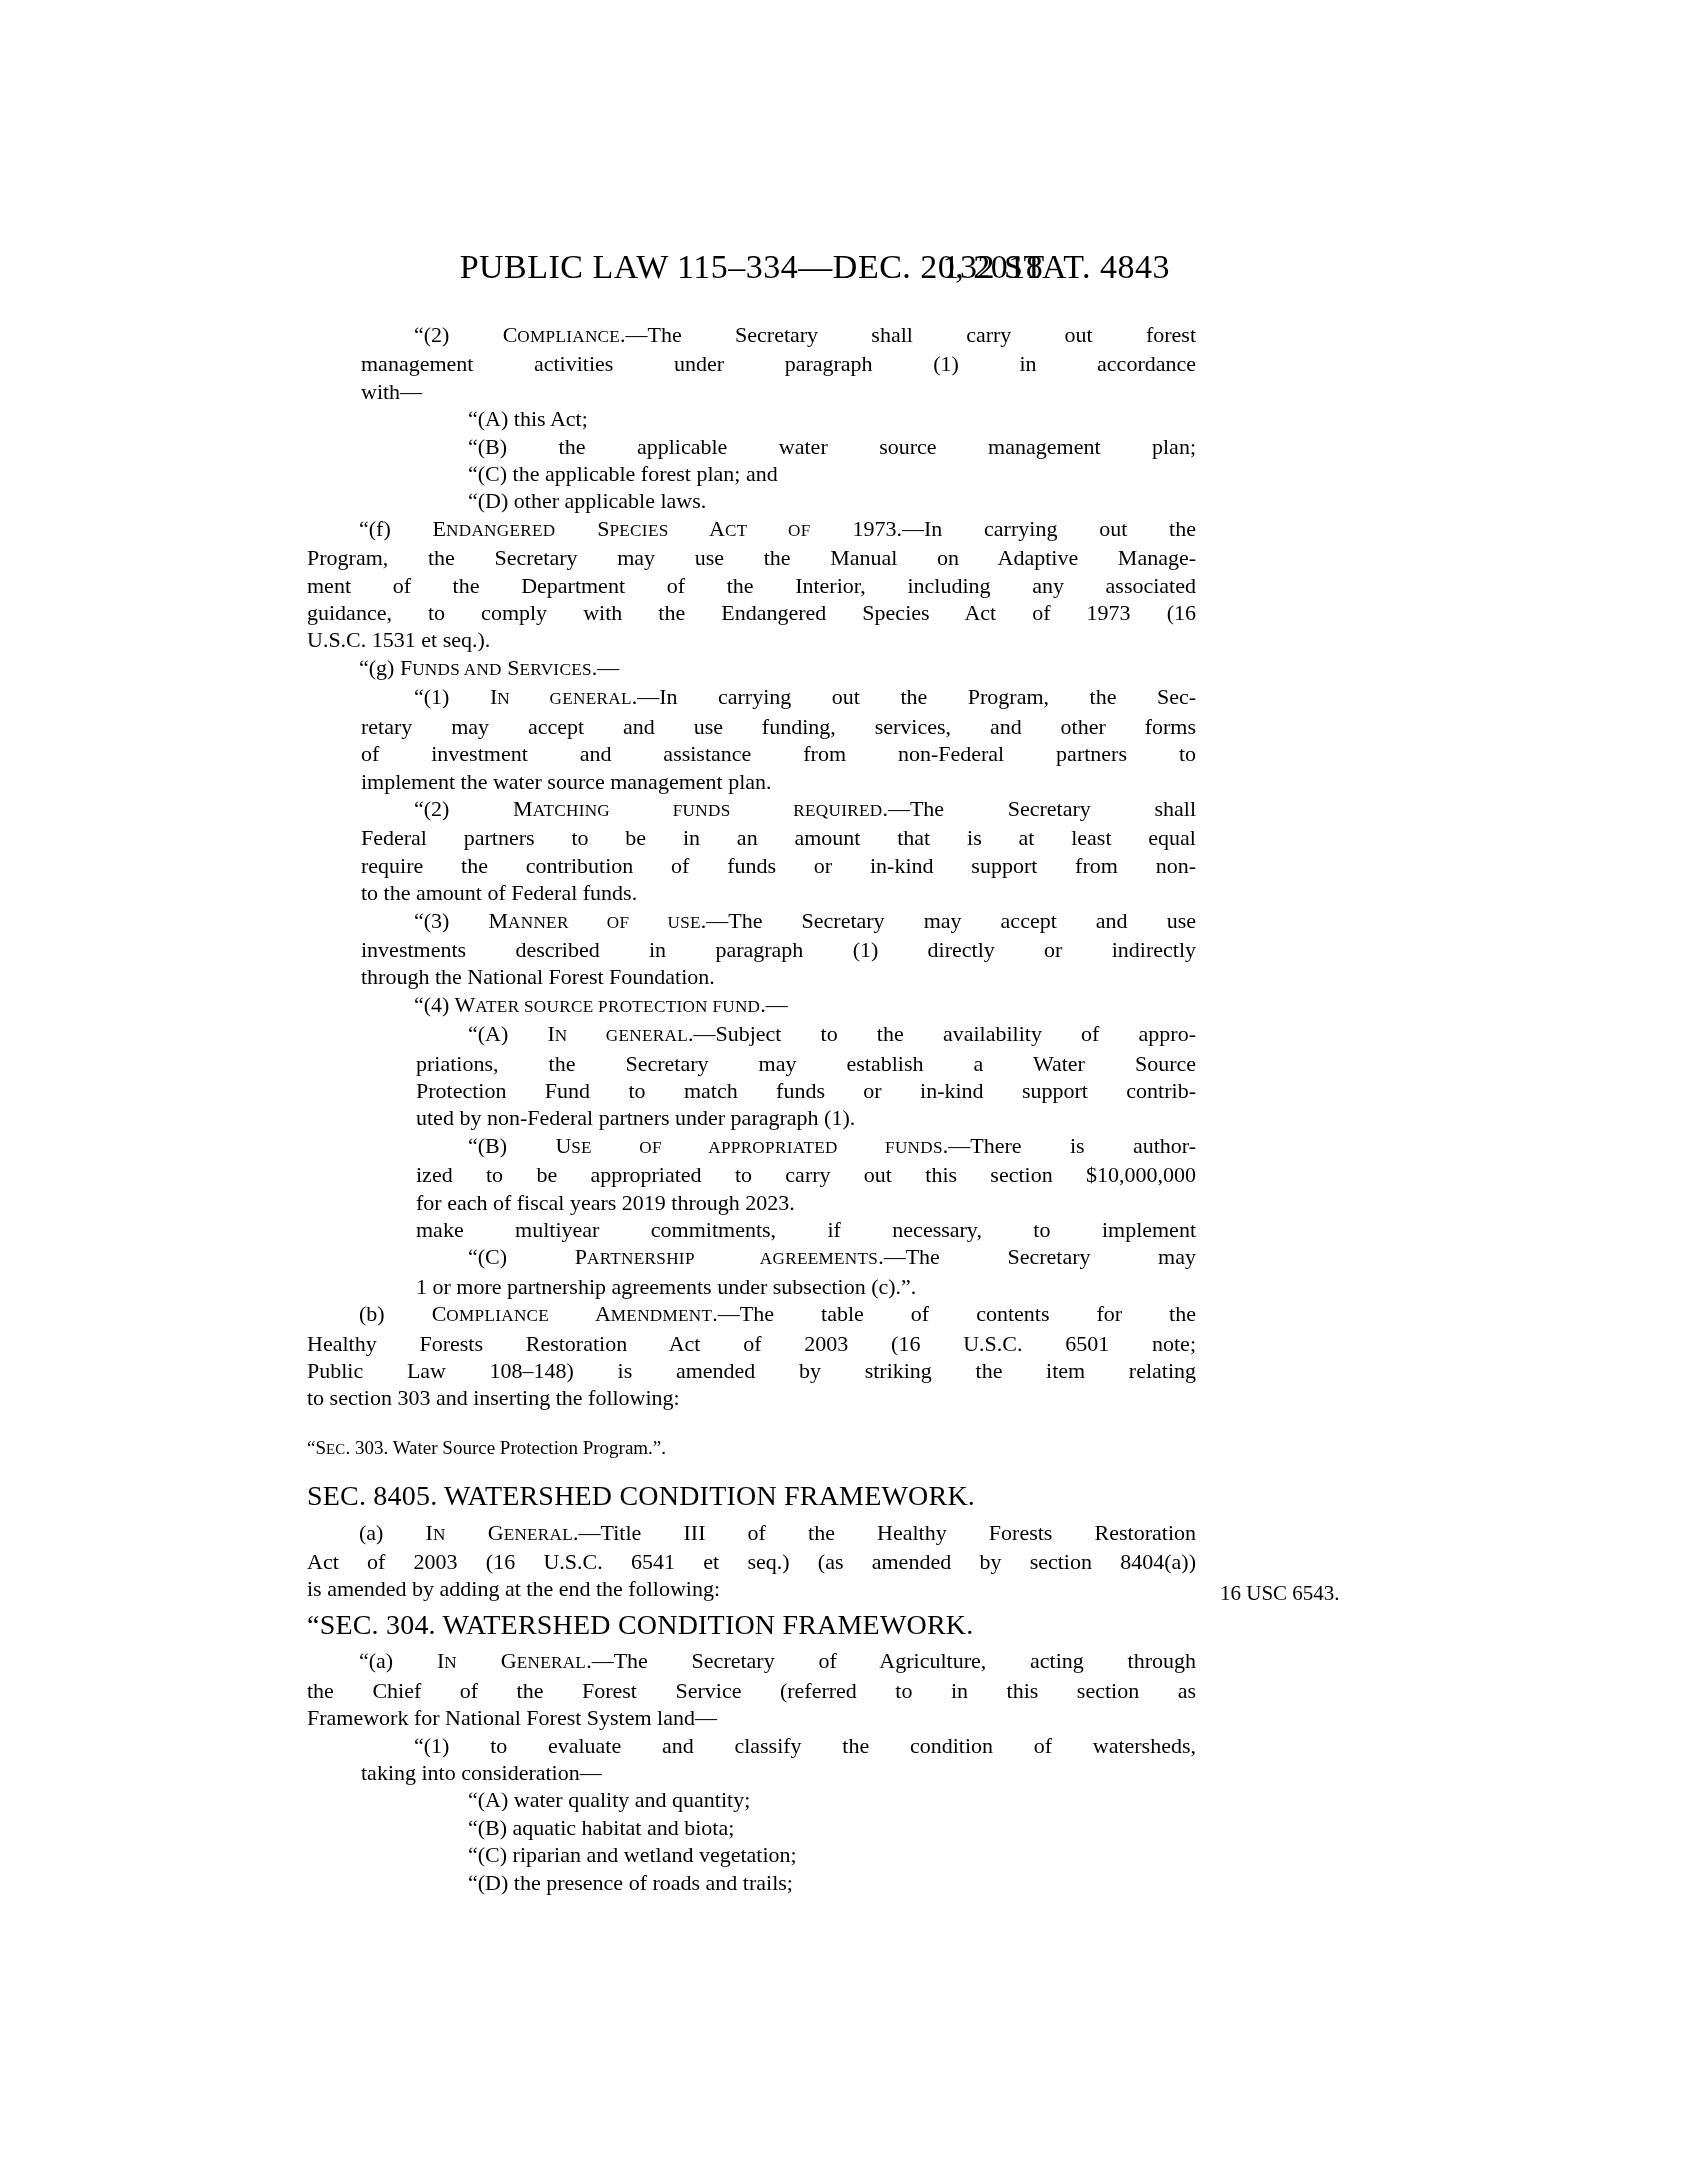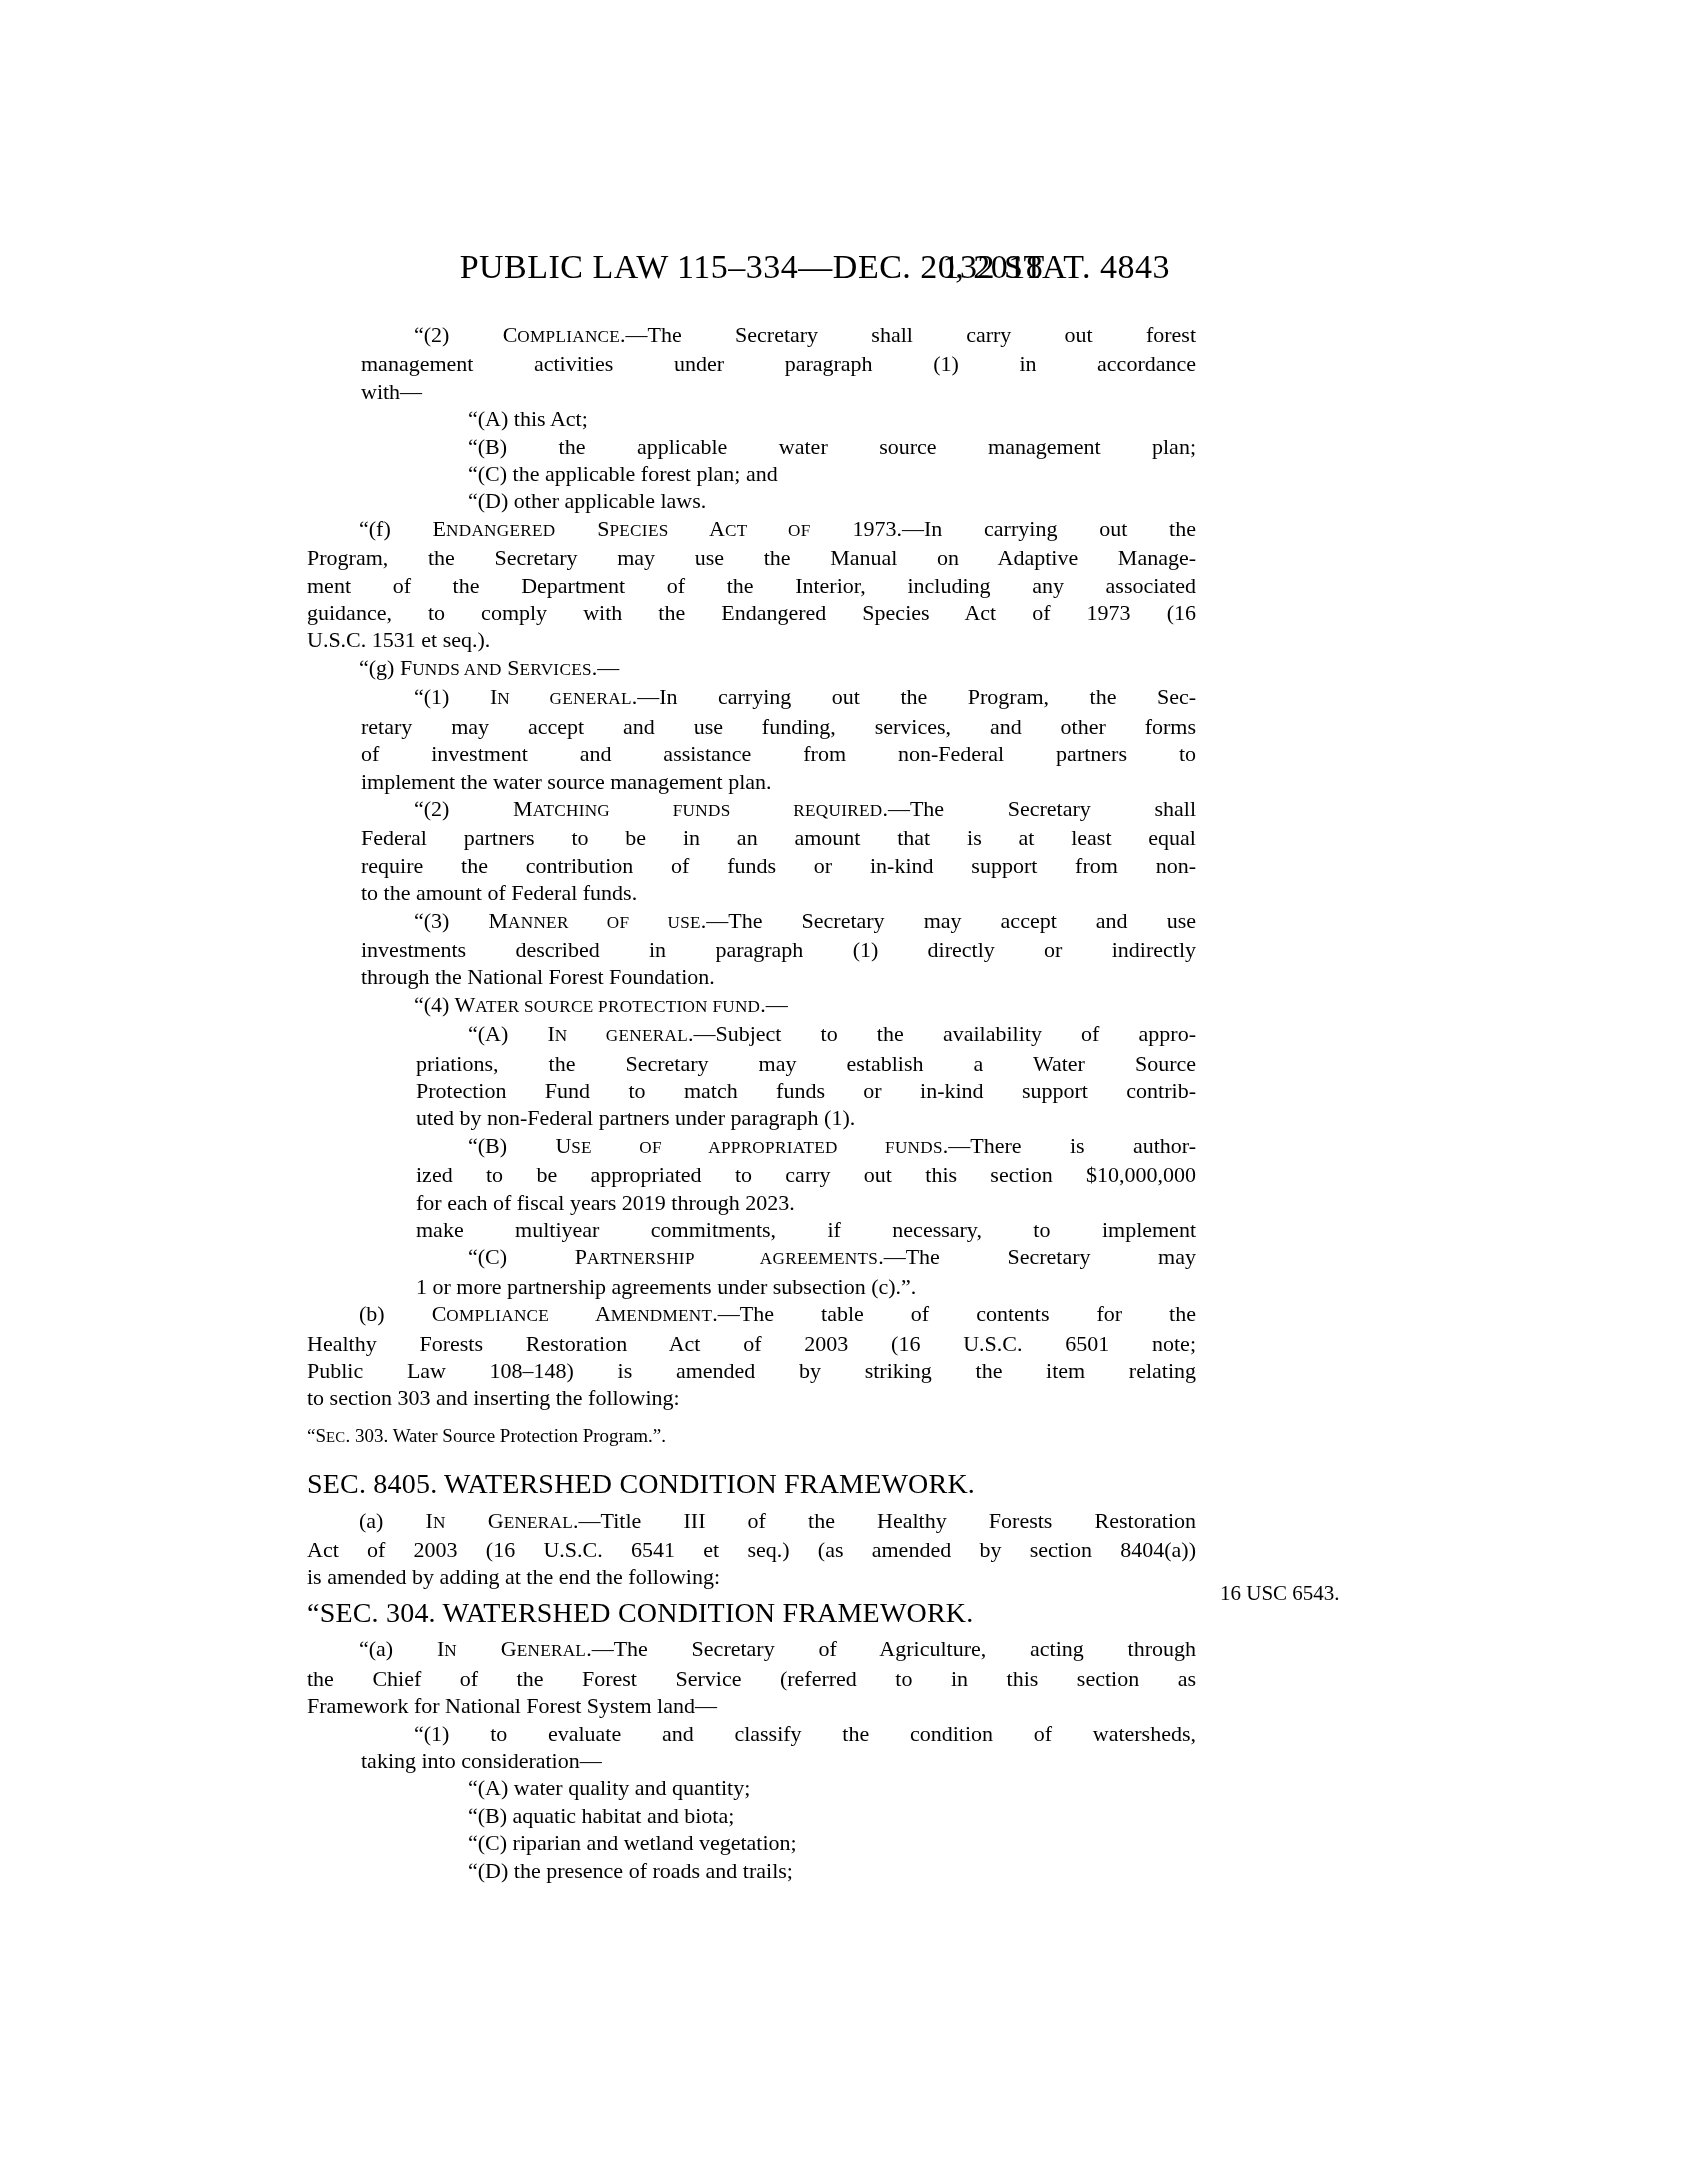--- a/index.html
+++ b/index.html
@@ -77,21 +77,21 @@
       <div class="line ind-q1 fill"><span>“(B) U</span><span class="sc">SE OF APPROPRIATED FUNDS</span><span>.—There is author-</span></div>
       <div class="line ind-q0 fill"><span>ized to be appropriated to carry out this section $10,000,000</span></div>
       <div class="line ind-q0"><span>for each of fiscal years 2019 through 2023.</span></div>
       <div class="line ind-q0 fill"><span>make multiyear commitments, if necessary, to implement</span></div>
       <div class="line ind-q1 fill"><span>“(C) P</span><span class="sc">ARTNERSHIP AGREEMENTS</span><span>.—The Secretary may</span></div>
       <div class="line ind-q0"><span>1 or more partnership agreements under subsection (c).”.</span></div>
       <div class="line ind-s1 fill"><span>(b) C</span><span class="sc">OMPLIANCE</span><span> A</span><span class="sc">MENDMENT</span><span>.—The table of contents for the</span></div>
       <div class="line ind-s0 fill"><span>Healthy Forests Restoration Act of 2003 (16 U.S.C. 6501 note;</span></div>
       <div class="line ind-s0 fill"><span>Public Law 108–148) is amended by striking the item relating</span></div>
       <div class="line ind-s0"><span>to section 303 and inserting the following:</span></div>
-      <div class="line ind-s0 smallsec" style="margin-top: 10px;"><span>“S</span><span class="sc">EC</span><span>. 303. Water Source Protection Program.”.</span></div>
+      <div class="line ind-s0 smallsec" style="margin-top: 22px;"><span>“S</span><span class="sc">EC</span><span>. 303. Water Source Protection Program.”.</span></div>
       <div class="line ind-s0 boldhead" style="margin-top: 19px;"><span>SEC. 8405. WATERSHED CONDITION FRAMEWORK.</span></div>
       <div class="line ind-s1 fill" style="margin-top: 9px;"><span>(a) I</span><span class="sc">N</span><span> G</span><span class="sc">ENERAL</span><span>.—Title III of the Healthy Forests Restoration</span></div>
       <div class="line ind-s0 fill"><span>Act of 2003 (16 U.S.C. 6541 et seq.) (as amended by section 8404(a))</span></div>
       <div class="line ind-s0"><span>is amended by adding at the end the following:</span></div>
       <div class="line ind-s0 boldhead" style="margin-top: 8px;"><span>“SEC. 304. WATERSHED CONDITION FRAMEWORK.</span></div>
       <div class="line ind-s1 fill" style="margin-top: 9px;"><span>“(a) I</span><span class="sc">N</span><span> G</span><span class="sc">ENERAL</span><span>.—The Secretary of Agriculture, acting through</span></div>
       <div class="line ind-s0 fill"><span>the Chief of the Forest Service (referred to in this section as</span></div>
       <div class="line ind-s0"><span>Framework for National Forest System land—</span></div>
       <div class="line ind-p1 fill"><span>“(1) to evaluate and classify the condition of watersheds,</span></div>
       <div class="line ind-p0"><span>taking into consideration—</span></div>

